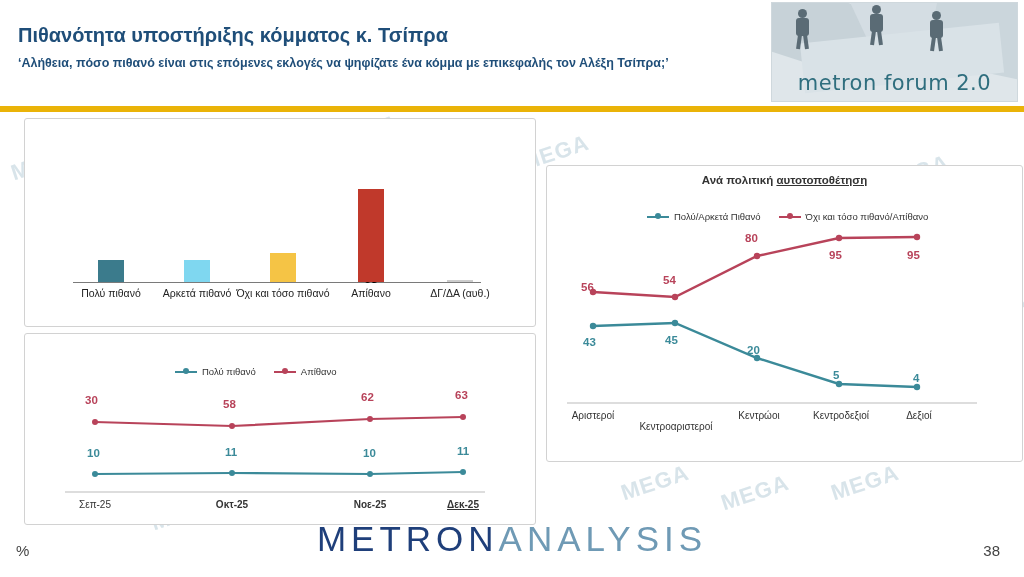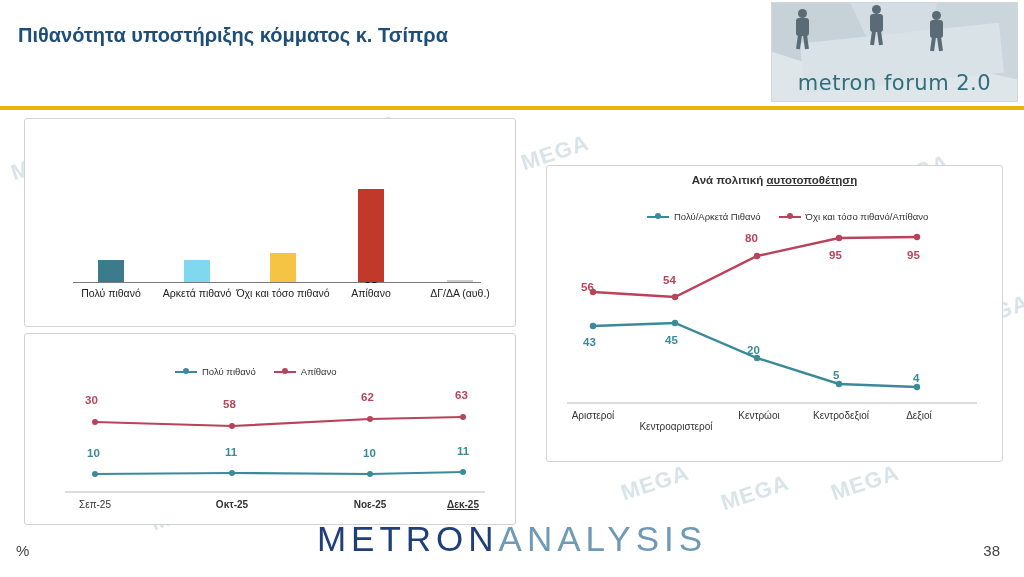--- a/index.html
+++ b/index.html
@@ -8,21 +8,21 @@
     background:#ffffff;
     font-family:"Liberation Sans", sans-serif;
     overflow:hidden;
     position:relative;
   }
   .slide{position:absolute;left:0;top:0;width:1024px;height:577px;background:#fff;}
 
   
   .header{
     position:absolute;left:0;top:0;width:1024px;height:106px;
-    background:#ffffff;border-bottom:4px solid #eab308;
+    background:#ffffff;border-bottom:6px solid #eab308;
   }
   .header .title{
     position:absolute;left:18px;top:24px;width:740px;
     font-size:20px;font-weight:bold;color:#1f4e79;
   }
   .header .subtitle{
     position:absolute;left:18px;top:55px;width:720px;
     font-size:12.5px;font-weight:bold;color:#1f4e79;line-height:17px;
   }
   .logo-box{
@@ -42,21 +42,21 @@
   .fig .legR{position:absolute;left:14px;top:26px;width:4px;height:14px;background:#5a6b75;transform:rotate(-8deg);}
 
   
   .wm{
     position:absolute;color:#d8e4ea;font-size:22px;font-weight:bold;
     transform:rotate(-18deg);user-select:none;pointer-events:none;
     font-family:"Liberation Sans", sans-serif;letter-spacing:1px;
   }
 
   
-  .panel{position:absolute;background:#ffffff;border:1px solid #d2d2d2;border-radius:3px;}
+  .panel{position:absolute;background:#ffffff;border:1px solid #d2d2d2;border-radius:3px;padding-left:20px;}
   .panel-title{
     position:absolute;left:0;right:0;top:8px;text-align:center;
     font-size:11.5px;font-weight:bold;color:#333;
   }
   .panel-title .ul{text-decoration:underline;}
 
   
   #barPanel{left:24px;top:118px;width:490px;height:207px;}
   .bar-wrap{position:absolute;left:0;top:0;width:490px;height:207px;}
   .axis{position:absolute;left:48px;top:163px;width:408px;height:1px;background:#7a7a7a;}
@@ -102,20 +102,21 @@
   <div class="wm" style="left:520px;top:140px;">MEGA</div>
   <div class="wm" style="left:620px;top:470px;">MEGA</div>
   <div class="wm" style="left:720px;top:480px;">MEGA</div>
   <div class="wm" style="left:830px;top:470px;">MEGA</div>
   <div class="wm" style="left:880px;top:160px;">MEGA</div>
   <div class="wm" style="left:960px;top:300px;">MEGA</div>
   <div class="wm" style="left:150px;top:500px;">MEGA</div>
 
   <div class="header">
     <div class="title">Πιθανότητα υποστήριξης κόμματος κ. Τσίπρα</div>
+    <div class="subtitle">‘Αλήθεια, πόσο πιθανό είναι στις επόμενες εκλογές να ψηφίζατε ένα κόμμα με επικεφαλής τον Αλέξη Τσίπρα;’</div>
 
     <div class="logo-box">
       <div class="tri" style="left:-20px;top:-10px;width:120px;height:70px;transform:rotate(18deg);"></div>
       <div class="tri" style="left:90px;top:-30px;width:90px;height:90px;transform:rotate(-25deg);background:#d4dde3;"></div>
       <div class="tri" style="left:160px;top:-10px;width:120px;height:80px;transform:rotate(12deg);background:#cbd6dc;"></div>
       <div class="tri" style="left:30px;top:30px;width:200px;height:50px;transform:rotate(-6deg);background:#d9e2e7;"></div>
 
       <div class="fig" style="left:18px;top:6px;">
         <div class="head"></div>
           <div class="body"></div>

